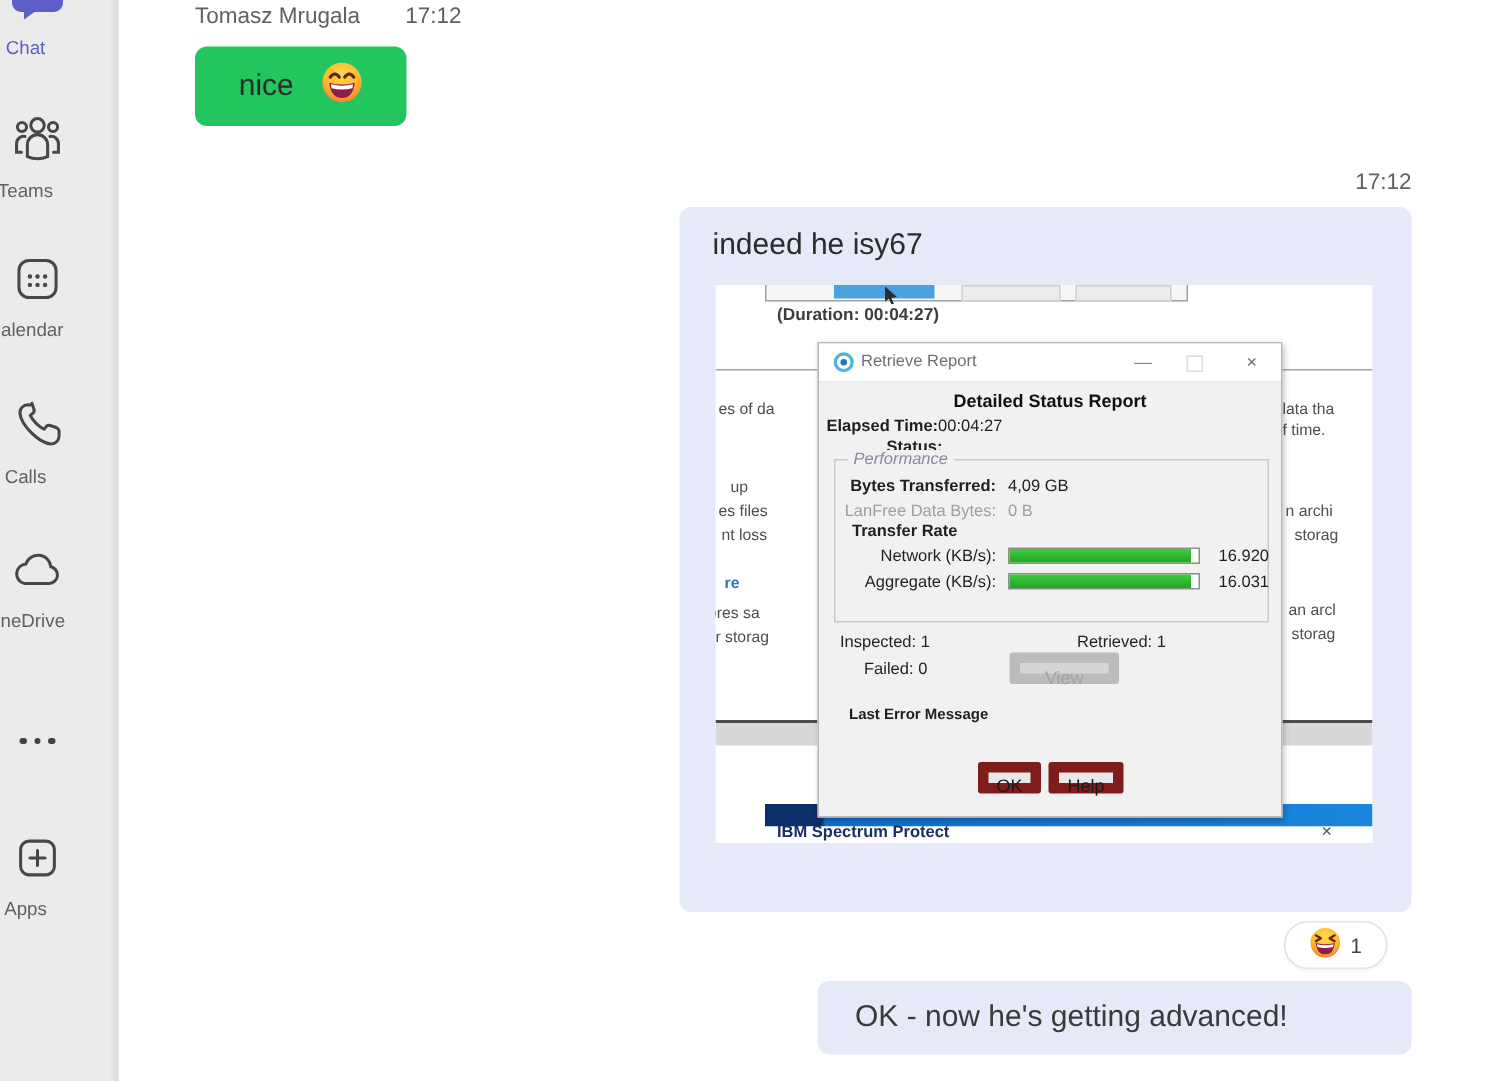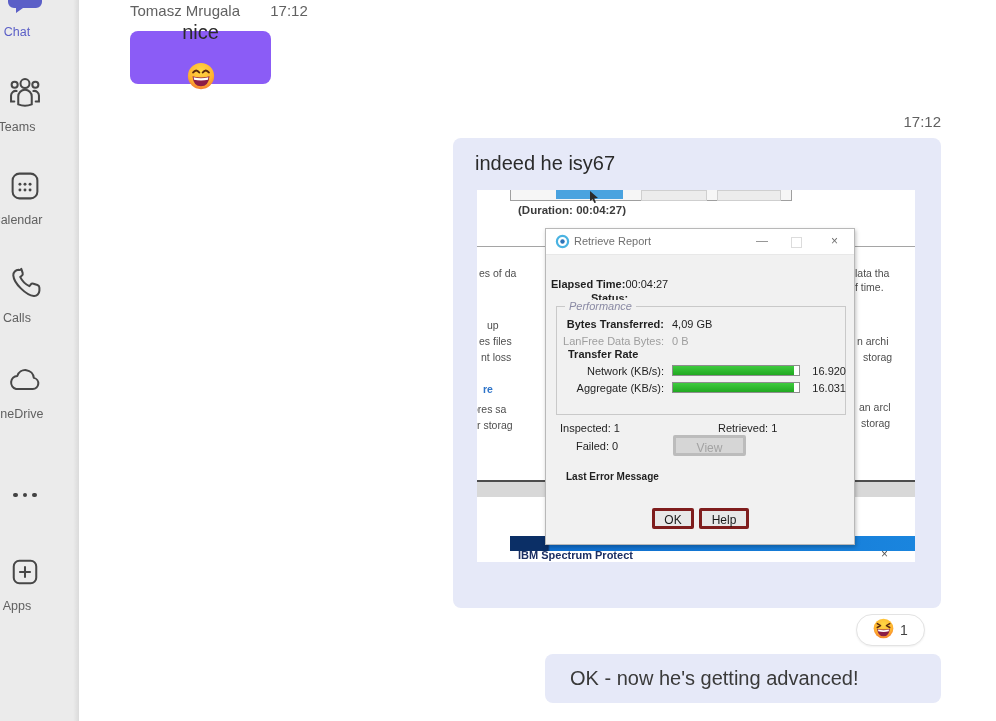--- a/index.html
+++ b/index.html
@@ -15,23 +15,23 @@
   .rail-label{position:absolute;left:-23px;width:80px;text-align:center;
        font-size:12.5px;color:#616161;white-space:nowrap;}
   .rail-label.active{color:#5b5fc7;}
   .dots span{display:inline-block;width:4.5px;height:4.5px;border-radius:50%;
        background:#424242;margin:0 2.5px;}
 
   
   .sender-row{position:absolute;left:130px;top:2px;font-size:15px;color:#616161;}
   .sender-row .name{margin-right:26px;}
   .bubble-in{position:absolute;left:130px;top:31px;height:53px;min-width:141px;
-       background:#8b5cf6;border-radius:8px;display:flex;align-items:center;
+       background:#22c55e;border-radius:8px;display:flex;align-items:center;
        justify-content:center;gap:18px;padding:0 12px;box-sizing:border-box;
-       font-size:20px;color:#2b2b2b;flex-direction:column;}
+       font-size:20px;color:#2b2b2b;}
   .time-out{position:absolute;left:841px;top:113px;width:100px;text-align:right;
        font-size:15px;color:#616161;}
   .bubble-out{position:absolute;background:#e6e9f8;border-radius:8px;}
   .bubble1{left:453px;top:138px;width:488px;height:470px;}
   .bubble1-text{position:absolute;left:22px;top:14px;font-size:20px;color:#2b2b2b;}
   .bubble2{left:545px;top:654px;width:396px;height:49px;font-size:20px;color:#3a3a3a;
        display:flex;align-items:center;padding-left:25px;box-sizing:border-box;}
   .reaction{position:absolute;left:856px;top:614px;width:67px;height:30px;background:#fff;
        border:1px solid #e3e3e3;border-radius:16px;display:flex;align-items:center;
        justify-content:center;gap:6px;font-size:14px;color:#424242;
@@ -73,21 +73,21 @@
   .val{position:absolute;left:126px;white-space:nowrap;}
   .gray{color:#9e9e9e;}
   .fieldset{position:absolute;left:10px;width:288px;border:1px solid #c9c9c9;background:#f1f1f1;font-style:italic;}
   .legend{position:absolute;left:8px;top:-7px;background:#f1f1f1;padding:0 4px;
        color:#8a8aa4;font-size:11px;}
   .pbar{position:absolute;left:126px;width:128px;height:11px;background:#fff;
        border:1px solid #8d8d8d;box-sizing:border-box;}
   .pbar i{display:block;height:100%;width:96%;
        background:linear-gradient(#3ecb3e,#21a821);}
   .pval{position:absolute;left:258px;width:42px;text-align:right;}
-  .btn{position:absolute;background:#e8e8e8;border:3px solid #7f1d1d;border-radius:2px;
+  .btn{position:absolute;background:#e8e8e8;border:7px solid #7f1d1d;border-radius:2px;
        font-size:12px;color:#1a1a1a;text-align:center;line-height:19px;height:21px;
        box-sizing:border-box;}
   .btn.disabled{background:#d6d6d6;border-color:#bcbcbc;color:#a3a3a3;line-height:20px;}
 
   .emoji{display:inline-block;vertical-align:middle;}
 </style>
 </head>
 <body>
 
 <div id="app">
@@ -242,20 +242,21 @@
           <svg class="dlg-ico" width="15" height="15" viewBox="0 0 15 15">
             <circle cx="7.5" cy="7.5" r="5.6" fill="none" stroke="#4ab3e2" stroke-width="2.2"></circle>
             <circle cx="7.5" cy="7.5" r="2.2" fill="#2e73b8"></circle>
           </svg>
           <span class="dlg-title">Retrieve Report</span>
           <span class="wbtn min">—</span>
           <span class="wbtn max"></span>
           <span class="wbtn close">×</span>
         </div>
 
+        <div class="dlg-heading">Detailed Status Report</div>
 
         <div class="drow" style="left:5px;top:49px">
           <span class="b">Elapsed Time:</span><span>00:04:27</span>
         </div>
         <div class="drow b" style="left:45px;top:63px">Status:</div>
 
         <div class="fieldset" style="top:77px;height:107px">
           <span class="legend">Performance</span>
         </div>
         <div class="lbl b" style="top:89px">Bytes Transferred:</div>

